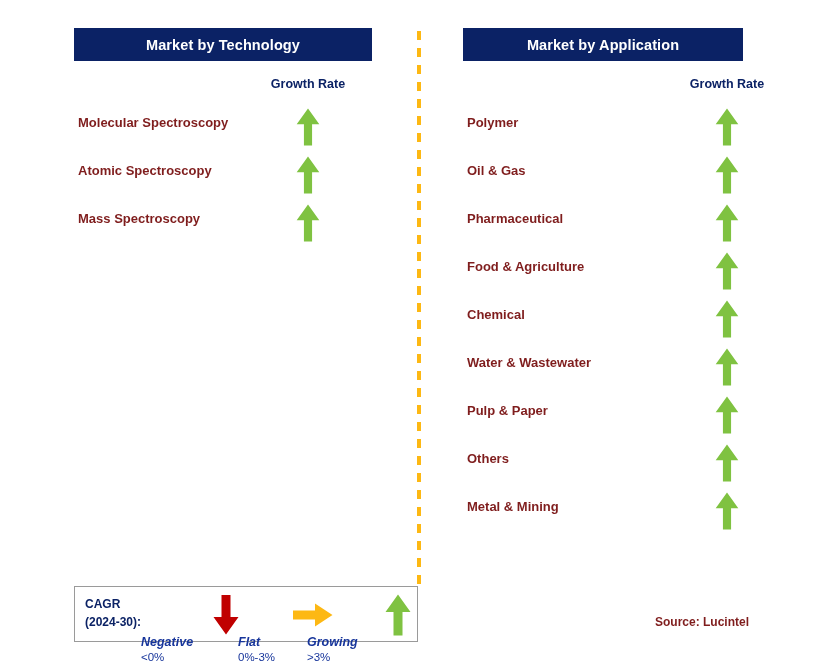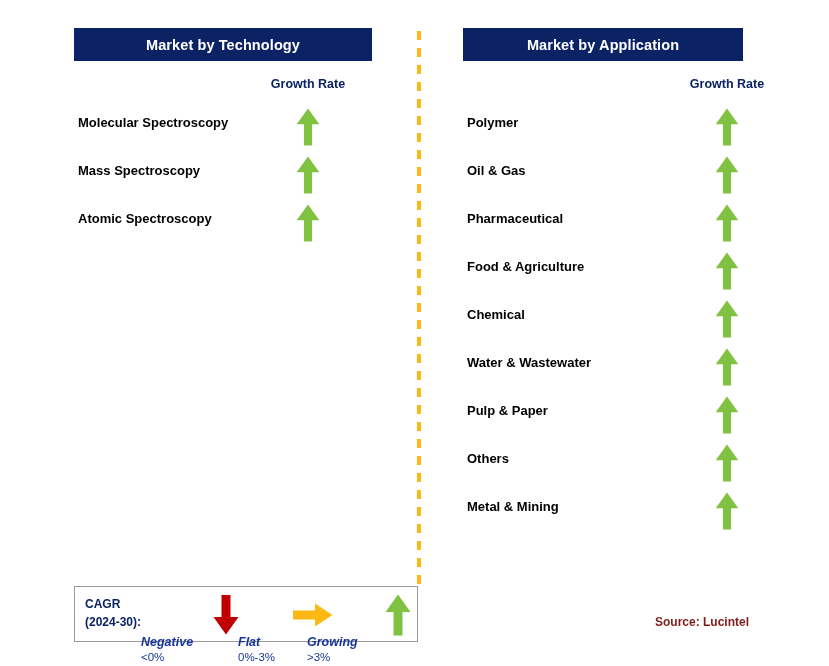--- a/index.html
+++ b/index.html
@@ -71,21 +71,21 @@
   .seg-row {
     position: relative;
     height: 48px;
   }
   .seg-label {
     position: absolute;
     left: 78px;
     top: 11px;
     font-size: 13px;
     font-weight: bold;
-    color: #000000;
+    color: #7f1d1d;
     white-space: nowrap;
   }
   #panel-application .seg-label { left: 48px; }
 
   .seg-arrow {
     position: absolute;
     left: 293px;
     top: 4px;
     width: 30px;
     height: 38px;
@@ -191,29 +191,29 @@
     <div class="rows" id="rows-technology">
         <div class="seg-row">
           <span class="seg-label">Molecular Spectroscopy</span>
           <span class="seg-arrow">
             <svg viewBox="0 0 26 42" xmlns="http://www.w3.org/2000/svg" aria-hidden="true">
               <path d="M13 0.5 L25.5 18 H17.5 V41.5 H8.5 V18 H0.5 Z" fill="#7FC241"></path>
             </svg>
           </span>
         </div>
         <div class="seg-row">
+          <span class="seg-label">Atomic Spectroscopy</span>
+          <span class="seg-arrow">
+            <svg viewBox="0 0 26 42" xmlns="http://www.w3.org/2000/svg" aria-hidden="true">
+              <path d="M13 0.5 L25.5 18 H17.5 V41.5 H8.5 V18 H0.5 Z" fill="#7FC241"></path>
+            </svg>
+          </span>
+        </div>
+        <div class="seg-row">
           <span class="seg-label">Mass Spectroscopy</span>
-          <span class="seg-arrow">
-            <svg viewBox="0 0 26 42" xmlns="http://www.w3.org/2000/svg" aria-hidden="true">
-              <path d="M13 0.5 L25.5 18 H17.5 V41.5 H8.5 V18 H0.5 Z" fill="#7FC241"></path>
-            </svg>
-          </span>
-        </div>
-        <div class="seg-row">
-          <span class="seg-label">Atomic Spectroscopy</span>
           <span class="seg-arrow">
             <svg viewBox="0 0 26 42" xmlns="http://www.w3.org/2000/svg" aria-hidden="true">
               <path d="M13 0.5 L25.5 18 H17.5 V41.5 H8.5 V18 H0.5 Z" fill="#7FC241"></path>
             </svg>
           </span>
         </div>
       </div>
   </section>
 
   <div id="divider"></div>

